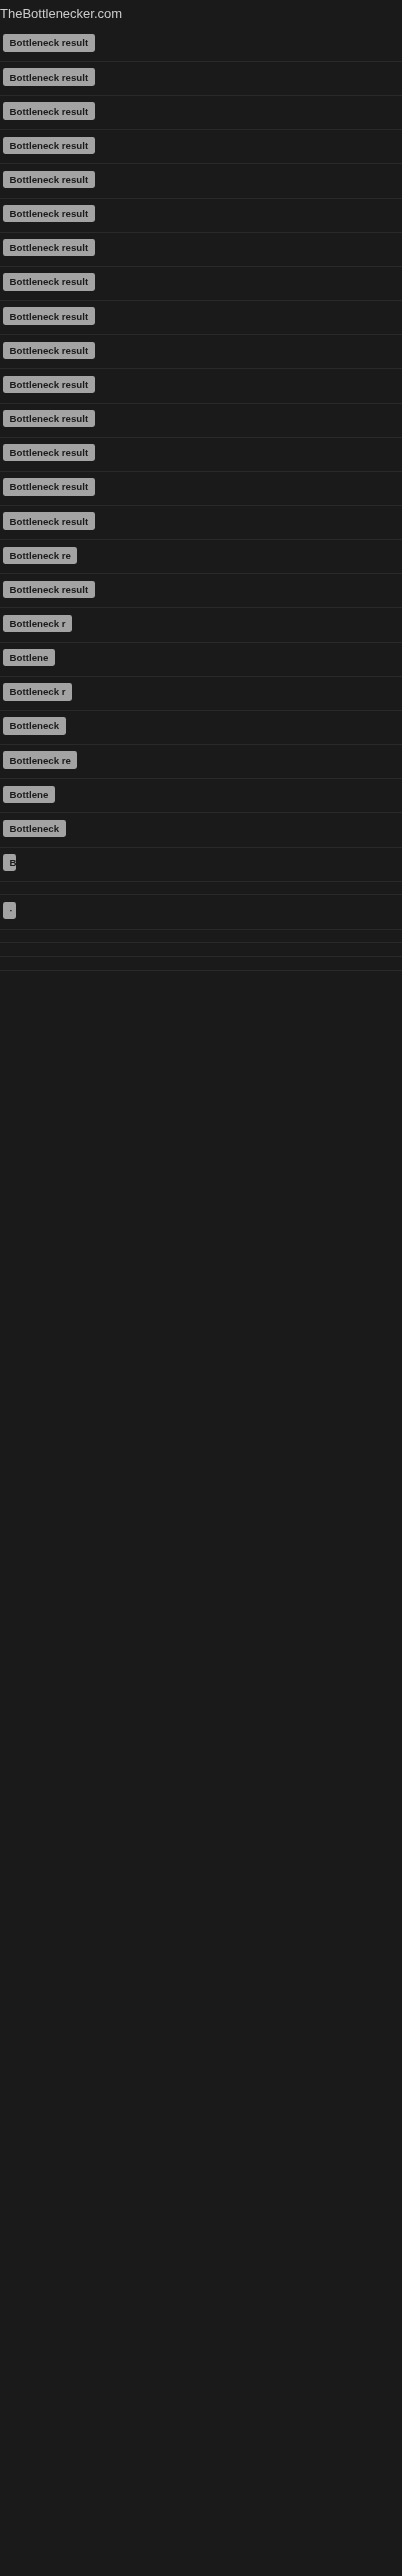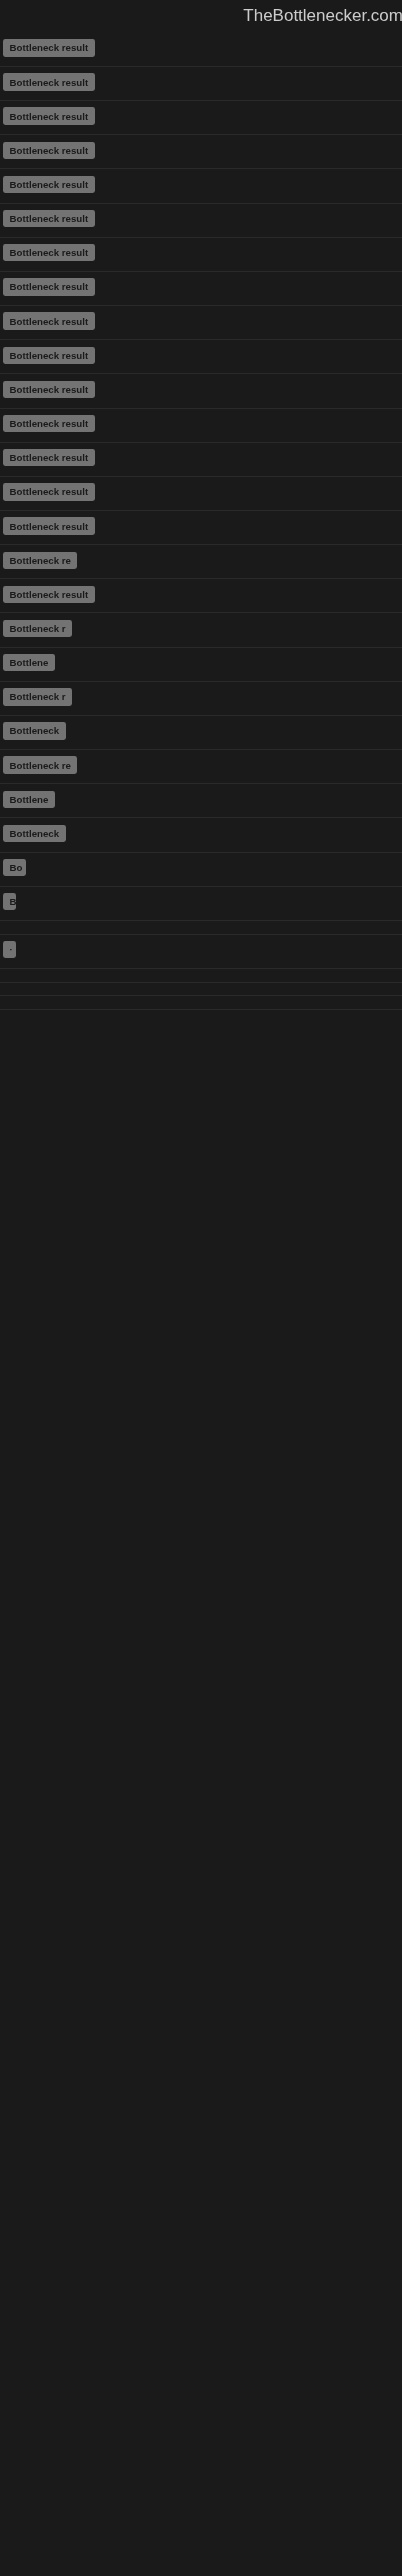--- a/index.html
+++ b/index.html
@@ -10,30 +10,30 @@
 
     body {
       width: 403px;
       min-height: 2576px;
       background-color: #1a1a1a;
       font-family: Arial, sans-serif;
       position: relative;
     }
 
     .site-title {
-      text-align: right;
+      text-align: left;
       color: #cccccc;
-      font-size: 17px;
+      font-size: 13px;
       padding: 6.4px 0;
       background-color: #1a1a1a;
     }
 
     .bottleneck-badge {
       display: inline-block;
-      background-color: #737373;
+      background-color: #a3a3a3;
       color: #1a1a1a;
       font-size: 9.7px;
       font-weight: bold;
       padding: 3.2px 6.4px;
       border-radius: 2.4px;
       white-space: nowrap;
       overflow: hidden;
     }
 
     .result-row {
@@ -66,21 +66,20 @@
     <div class="result-row"><span class="bottleneck-badge" style="max-width: 113px;">Bottleneck result</span></div>
     <div class="result-row"><span class="bottleneck-badge" style="max-width: 85px;">Bottleneck re</span></div>
     <div class="result-row"><span class="bottleneck-badge" style="max-width: 97px;">Bottleneck result</span></div>
     <div class="result-row"><span class="bottleneck-badge" style="max-width: 76px;">Bottleneck r</span></div>
     <div class="result-row"><span class="bottleneck-badge" style="max-width: 60px;">Bottlene</span></div>
     <div class="result-row"><span class="bottleneck-badge" style="max-width: 72px;">Bottleneck r</span></div>
     <div class="result-row"><span class="bottleneck-badge" style="max-width: 66px;">Bottleneck</span></div>
     <div class="result-row"><span class="bottleneck-badge" style="max-width: 81px;">Bottleneck re</span></div>
     <div class="result-row"><span class="bottleneck-badge" style="max-width: 58px;">Bottlene</span></div>
     <div class="result-row"><span class="bottleneck-badge" style="max-width: 63px;">Bottleneck</span></div>
-    <div class="result-row"><span class="bottleneck-badge" style="max-width: 22.5px;">Bo</span></div>
     <div class="result-row"><span class="bottleneck-badge" style="max-width: 11.3px;">B</span></div>
     <div class="result-row"></div>
     <div class="result-row"><span class="bottleneck-badge" style="max-width: 4.8px;">·</span></div>
     <div class="result-row"></div>
     <div class="result-row"></div>
     <div class="result-row"></div>
   </div>
 
 
 </body></html>

